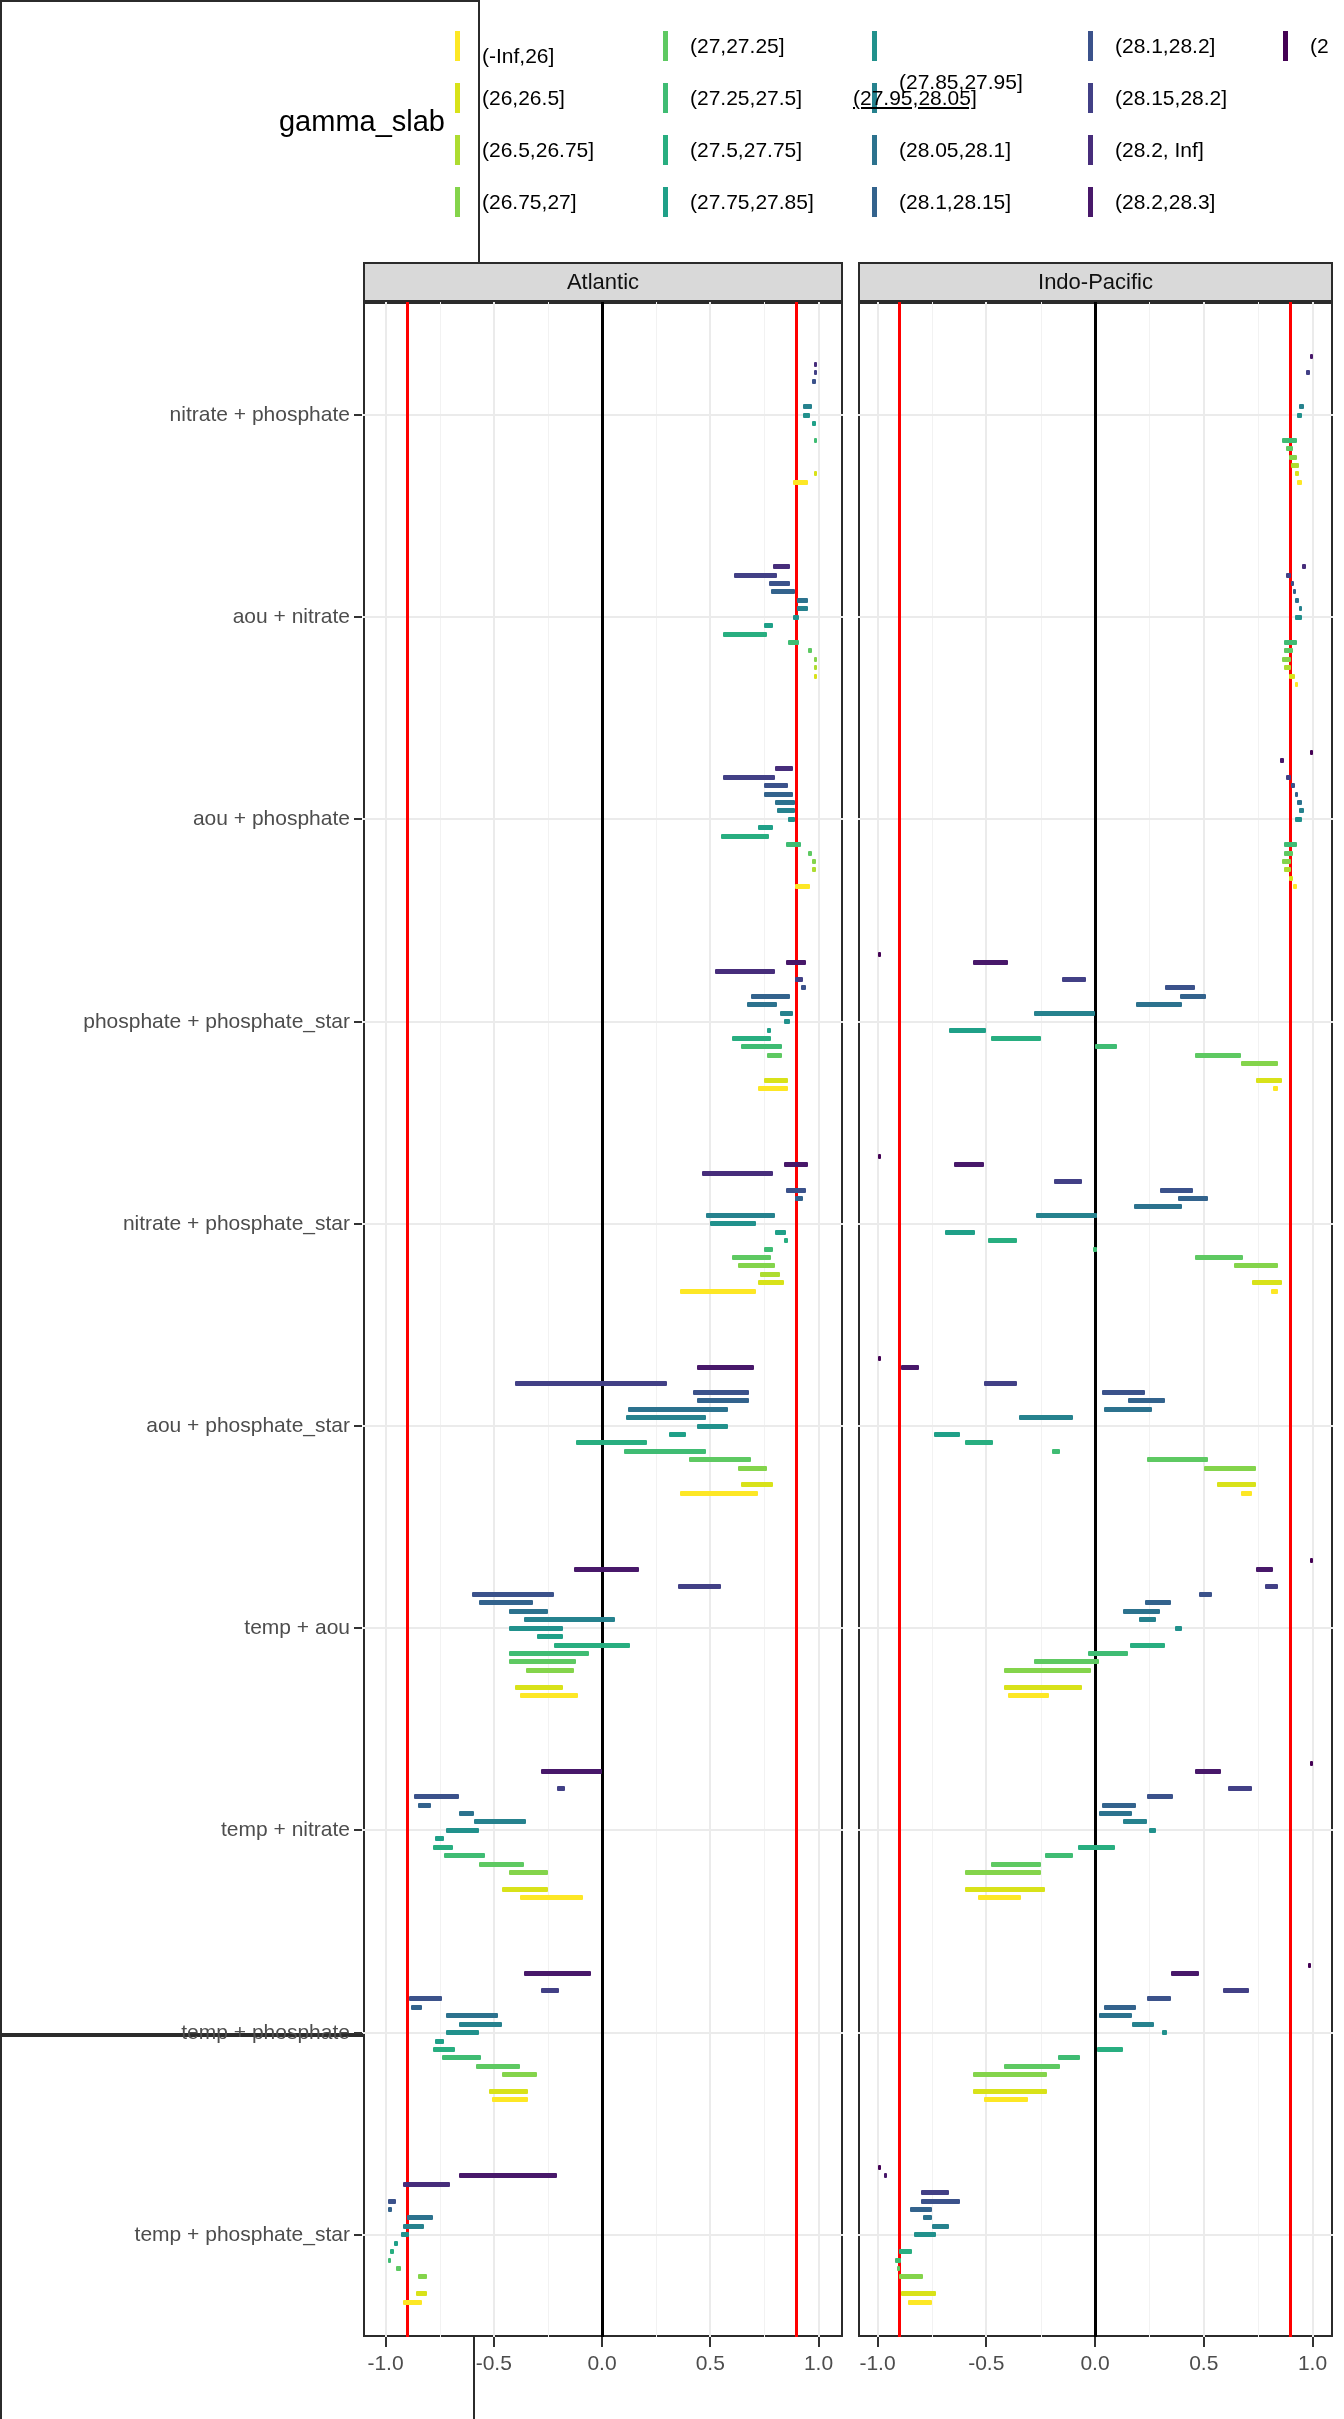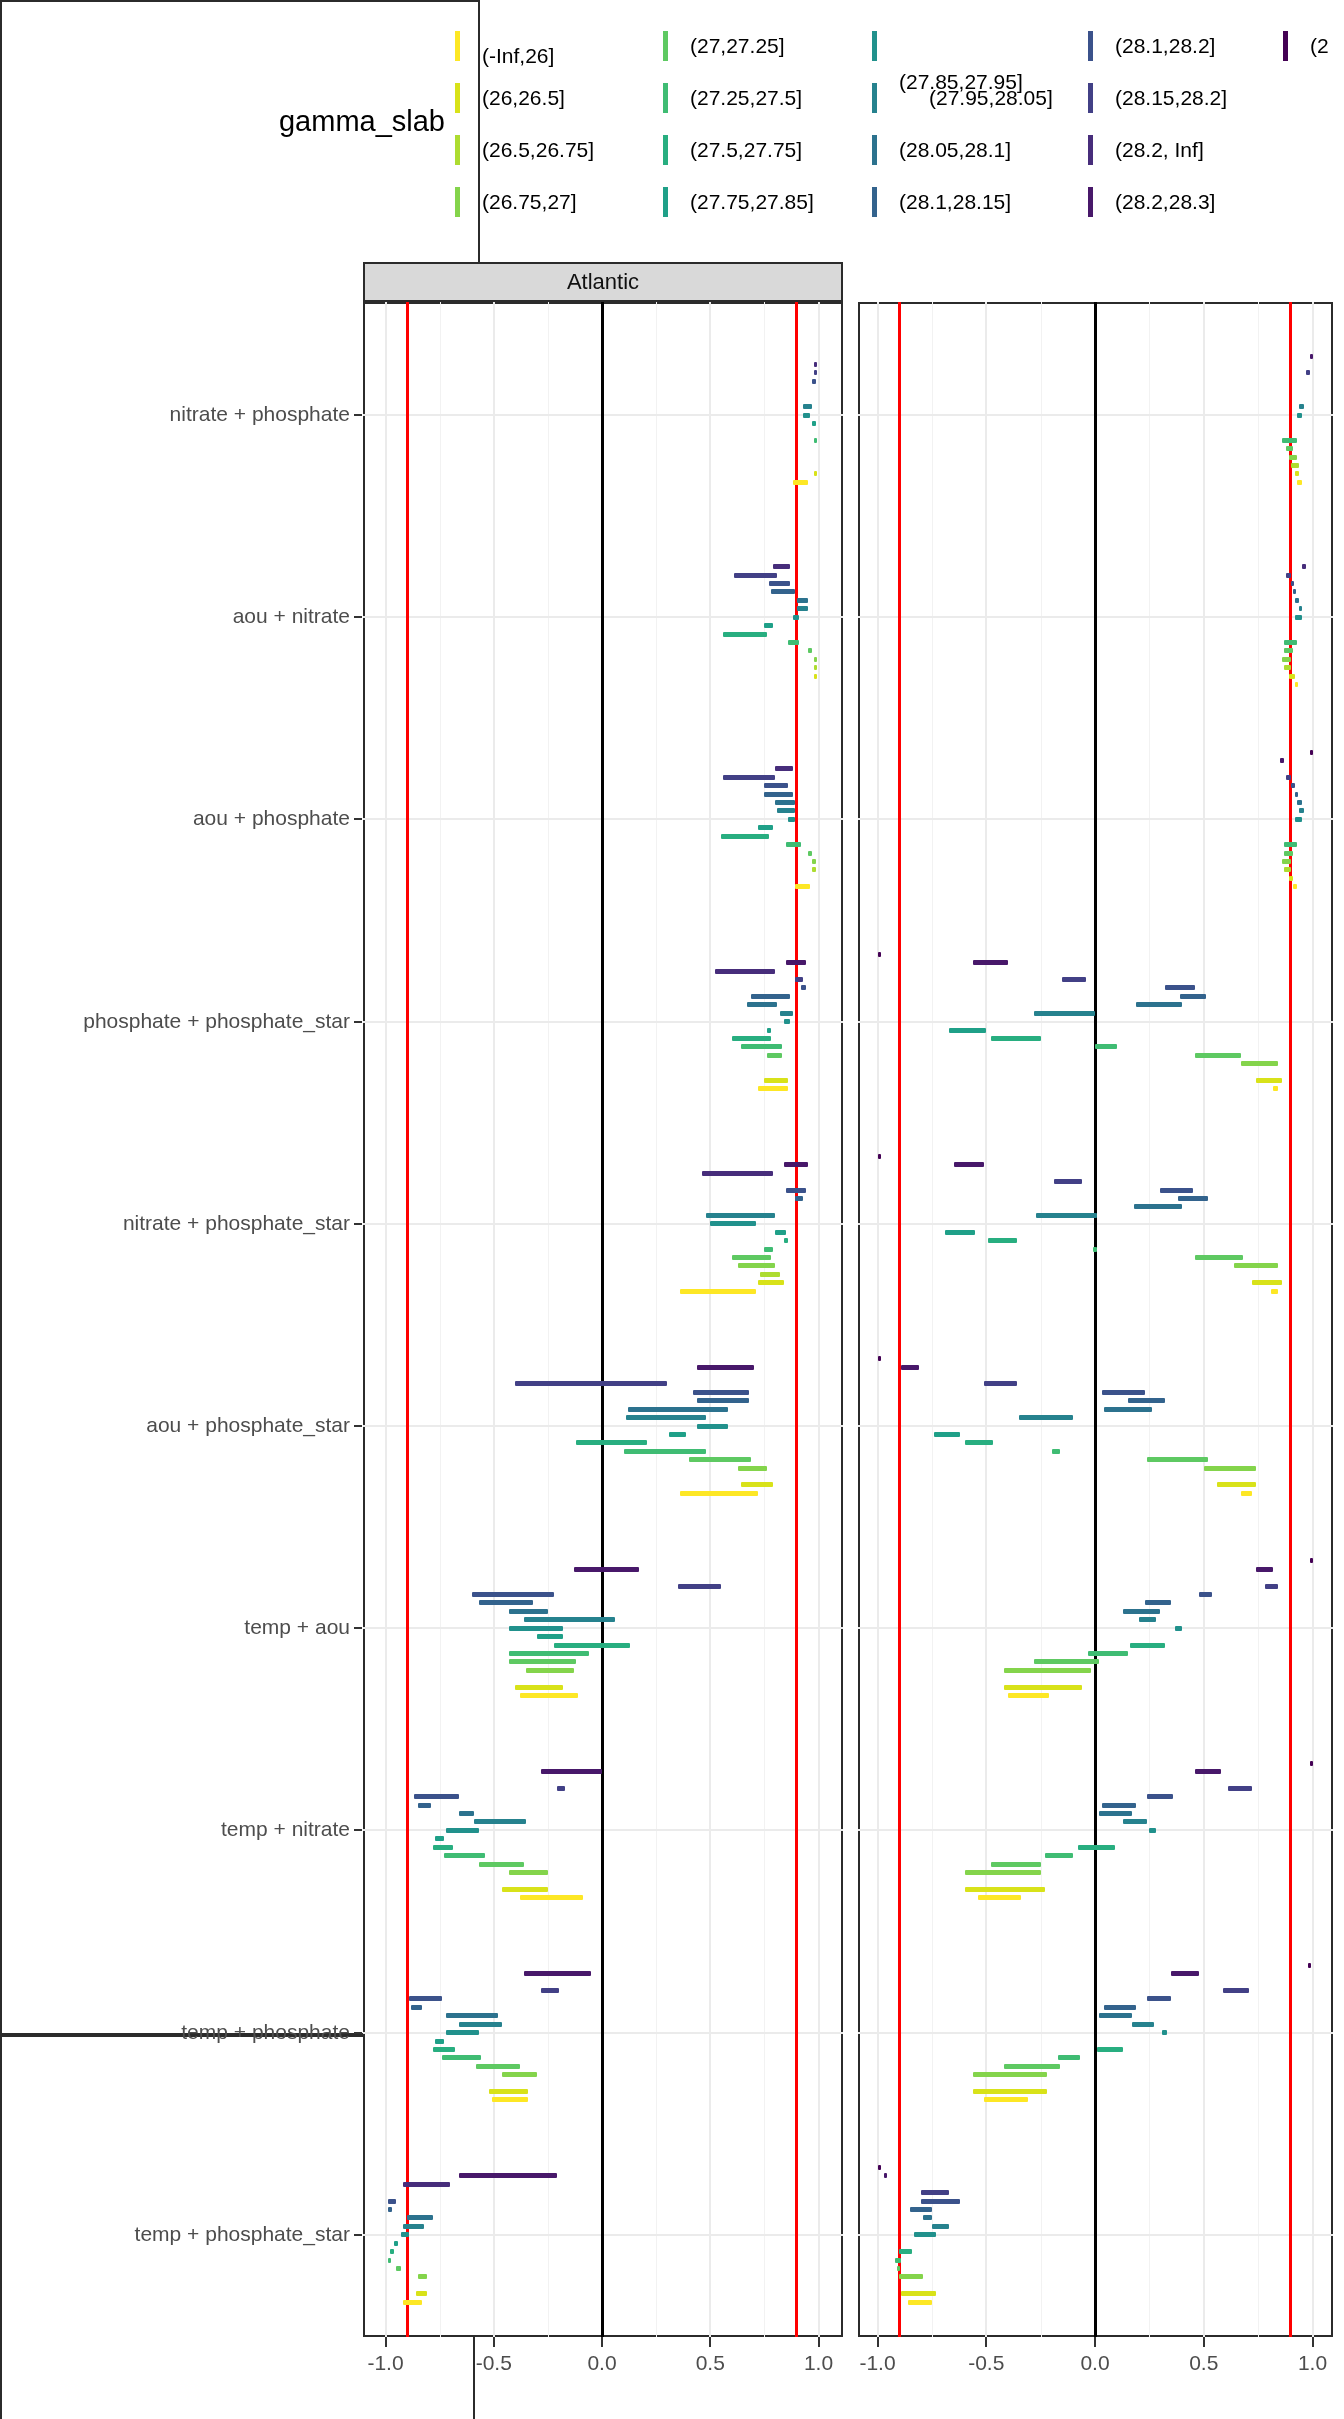--- a/index.html
+++ b/index.html
@@ -42,21 +42,21 @@
       <div class="abs legend-label" style="left: 690px; top: 34px;">(27,27.25]</div>
       <div class="abs legend-key" style="left: 663px; top: 83px; background: rgb(63, 188, 115);"></div>
       <div class="abs legend-label" style="left: 690px; top: 86px;">(27.25,27.5]</div>
       <div class="abs legend-key" style="left: 663px; top: 135px; background: rgb(40, 174, 128);"></div>
       <div class="abs legend-label" style="left: 690px; top: 138px;">(27.5,27.75]</div>
       <div class="abs legend-key" style="left: 663px; top: 187px; background: rgb(31, 160, 136);"></div>
       <div class="abs legend-label" style="left: 690px; top: 190px;">(27.75,27.85]</div>
       <div class="abs legend-key" style="left: 872px; top: 31px; background: rgb(33, 145, 140);"></div>
       <div class="abs legend-label" style="left: 899px; top: 34px; margin-top: 36px;">(27.85,27.95]</div>
       <div class="abs legend-key" style="left: 872px; top: 83px; background: rgb(38, 130, 142);"></div>
-      <div class="abs legend-label" style="left: 929px; top: 86px;">(27.95,28.05]</div>
+      <div class="abs legend-label" style="left: 853px; top: 86px; text-decoration: underline;">(27.95,28.05]</div>
       <div class="abs legend-key" style="left: 872px; top: 135px; background: rgb(44, 114, 142);"></div>
       <div class="abs legend-label" style="left: 899px; top: 138px;">(28.05,28.1]</div>
       <div class="abs legend-key" style="left: 872px; top: 187px; background: rgb(51, 99, 141);"></div>
       <div class="abs legend-label" style="left: 899px; top: 190px;">(28.1,28.15]</div>
       <div class="abs legend-key" style="left: 1088px; top: 31px; background: rgb(59, 82, 139);"></div>
       <div class="abs legend-label" style="left: 1115px; top: 34px;">(28.1,28.2]</div>
       <div class="abs legend-key" style="left: 1088px; top: 83px; background: rgb(66, 64, 134);"></div>
       <div class="abs legend-label" style="left: 1115px; top: 86px;">(28.15,28.2]</div>
       <div class="abs legend-key" style="left: 1088px; top: 135px; background: rgb(71, 45, 123);"></div>
       <div class="abs legend-label" style="left: 1115px; top: 138px;">(28.2, Inf]</div>
@@ -229,20 +229,21 @@
       <div class="abs xlab" style="left: 345.5px; top: 2351px; width: 80px;">-1.0</div>
       <div class="abs xtick" style="left: 492.75px; top: 2337px;"></div>
       <div class="abs xlab" style="left: 453.75px; top: 2351px; width: 80px;">-0.5</div>
       <div class="abs xtick" style="left: 601px; top: 2337px;"></div>
       <div class="abs xlab" style="left: 562px; top: 2351px; width: 80px;">0.0</div>
       <div class="abs xtick" style="left: 709.25px; top: 2337px;"></div>
       <div class="abs xlab" style="left: 670.25px; top: 2351px; width: 80px;">0.5</div>
       <div class="abs xtick" style="left: 817.5px; top: 2337px;"></div>
       <div class="abs xlab" style="left: 778.5px; top: 2351px; width: 80px;">1.0</div>
       <div style="left: 363px; top: 302px; width: 480px; height: 2035px; border: 2px solid rgb(43, 43, 43); box-sizing: border-box; pointer-events: none;"></div>
+      <div class="abs strip" style="left: 858px; top: 262px; width: 475px; height: 40px;">Indo-Pacific</div>
       <div class="abs panel" style="left: 858px; top: 302px; width: 475px; height: 2035px;"></div>
       <div class="abs gridline-v minor" style="left: 931.875px; top: 302px; height: 2035px;"></div>
       <div class="abs gridline-v minor" style="left: 1040.62px; top: 302px; height: 2035px;"></div>
       <div class="abs gridline-v minor" style="left: 1149.38px; top: 302px; height: 2035px;"></div>
       <div class="abs gridline-v minor" style="left: 1258.12px; top: 302px; height: 2035px;"></div>
       <div class="abs gridline-v" style="left: 876.5px; top: 302px; height: 2035px;"></div>
       <div class="abs gridline-v" style="left: 985.25px; top: 302px; height: 2035px;"></div>
       <div class="abs gridline-v" style="left: 1094px; top: 302px; height: 2035px;"></div>
       <div class="abs gridline-v" style="left: 1202.75px; top: 302px; height: 2035px;"></div>
       <div class="abs gridline-v" style="left: 1311.5px; top: 302px; height: 2035px;"></div>

